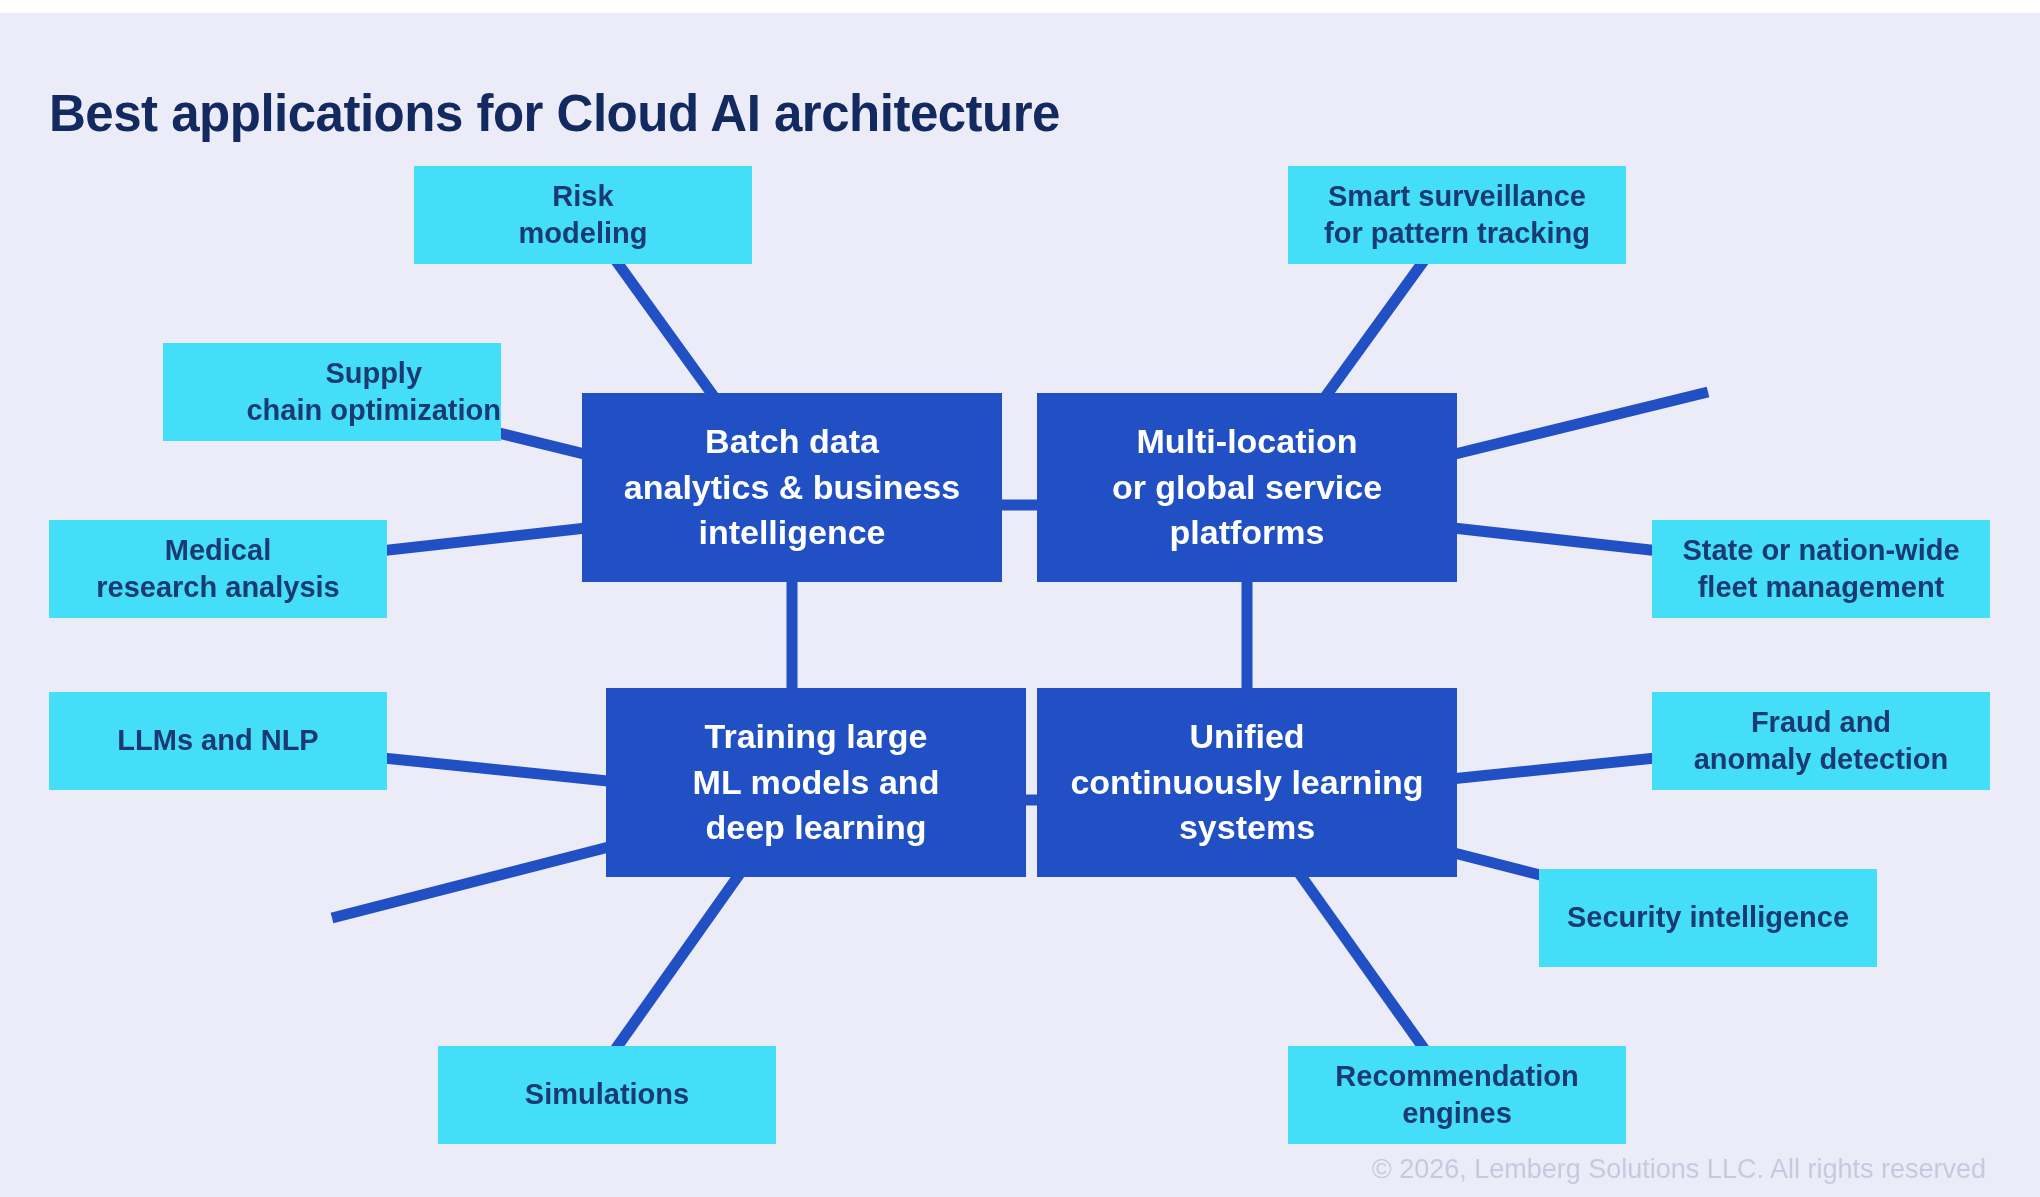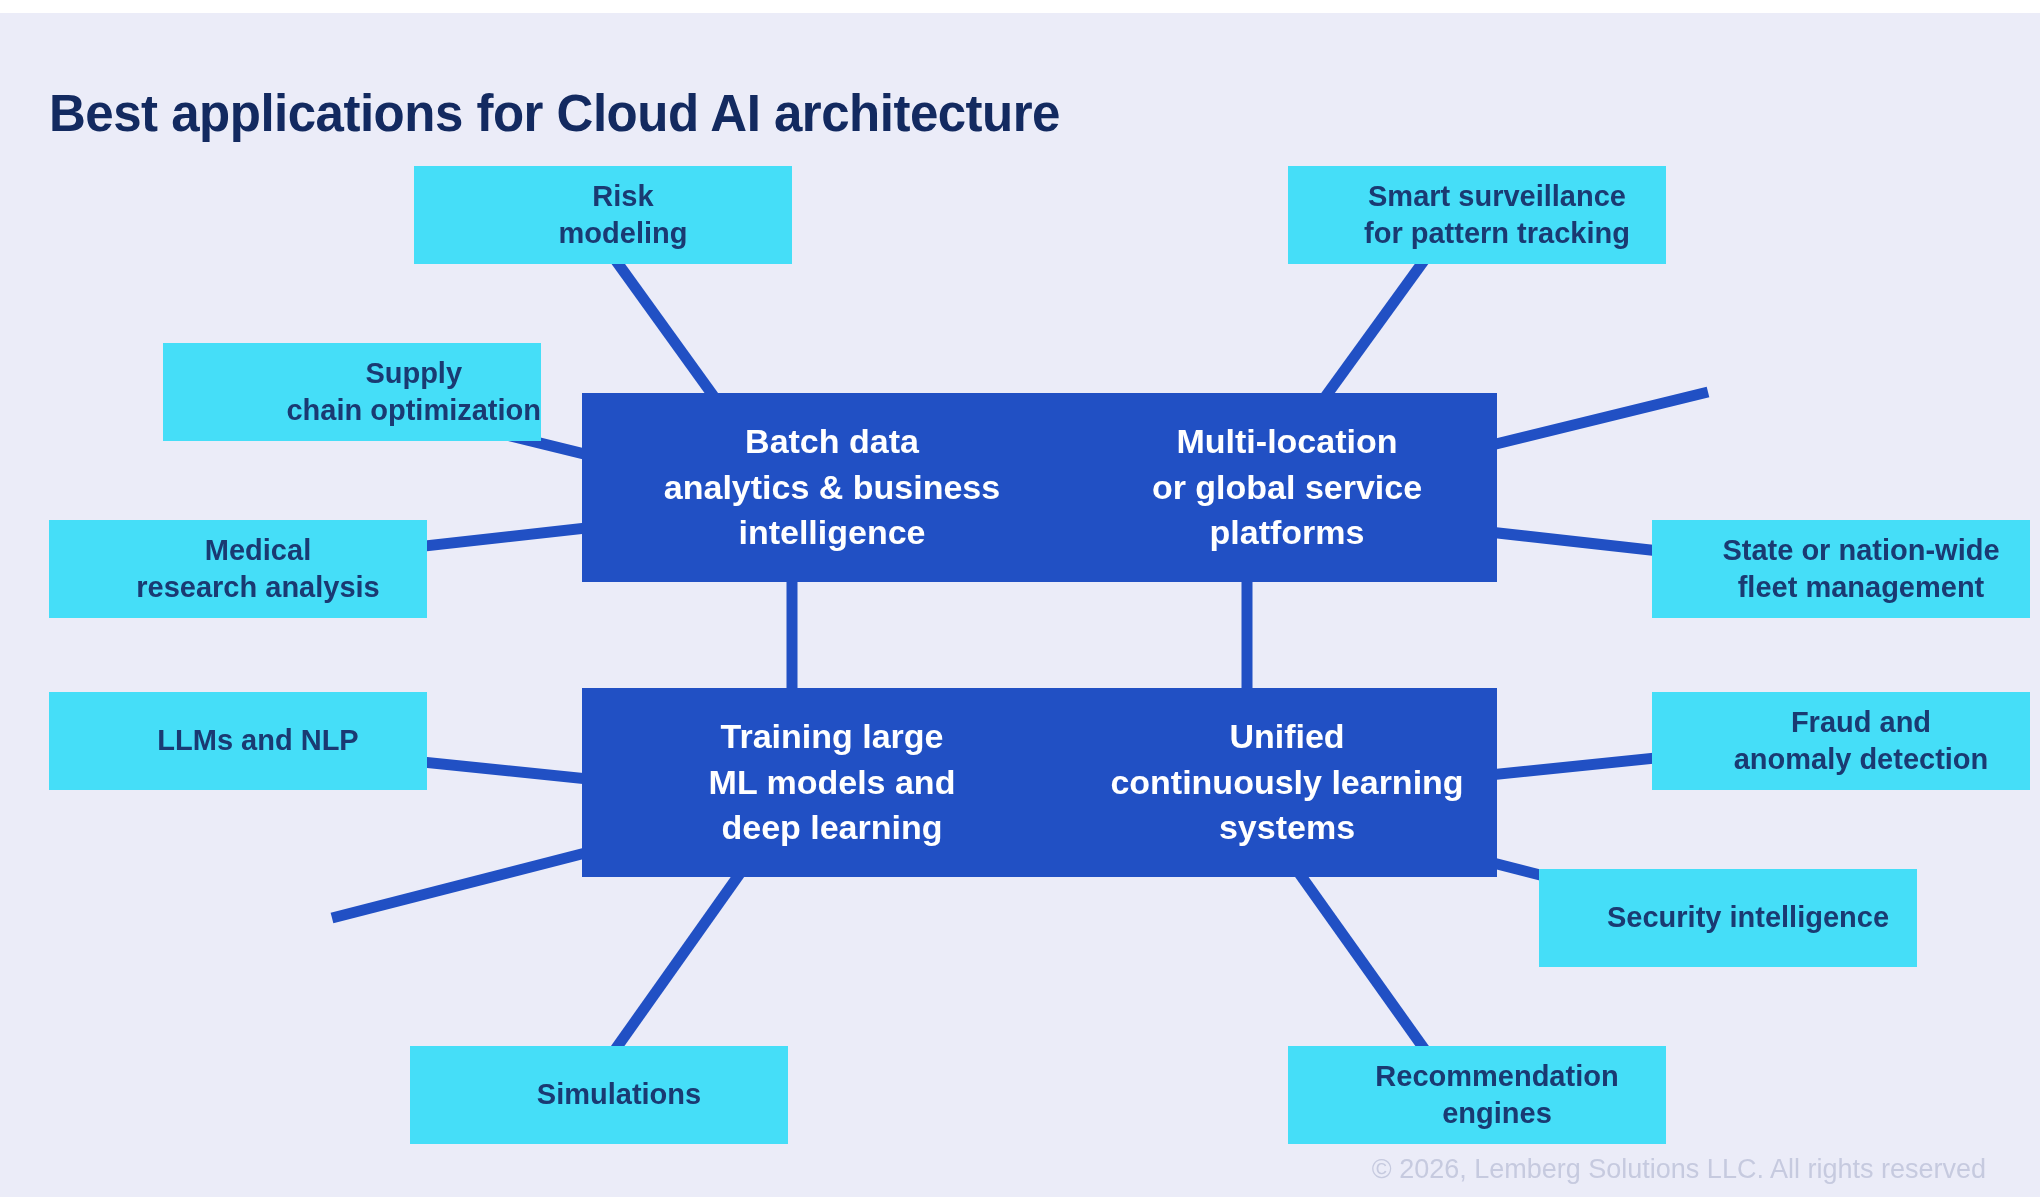--- a/index.html
+++ b/index.html
@@ -30,50 +30,49 @@
     color:var(--title);
     white-space:nowrap;
   }
   #edges{
     position:absolute;left:0;top:0;width:2040px;height:1197px;
   }
   .node{
     position:absolute;
     display:flex;align-items:center;justify-content:center;
     text-align:center;
-    padding-left:40px;
   }
   .node .label{
     white-space:pre-line;
     display:block;
   }
   .hub{
     width:420px;height:189px;
     background:var(--hub-fill);
     color:var(--hub-text);
     font-size:34px;font-weight:700;line-height:1.35;
   }
   .leaf{
     width:338px;height:98px;
     background:var(--leaf-fill);
     color:var(--leaf-text);
     font-size:29px;font-weight:600;line-height:1.28;
   }
   
   #n-batch-analytics{left:582px;top:393px;}
   #n-multi-location{left:1037px;top:393px;}
-  #n-training-ml{left:582px;top:688px;}
+  #n-training-ml{left:606px;top:688px;}
   #n-unified-learning{left:1037px;top:688px;}
   
   #n-risk-modeling{left:414px;top:166px;}
   #n-supply-chain{left:163px;top:343px;justify-content:flex-end;}
   #n-medical-research{left:49px;top:520px;}
   #n-llms-nlp{left:49px;top:692px;}
   #n-computer-vision{left:163px;top:869px;}
-  #n-simulations{left:410px;top:1046px;align-items:center;}
+  #n-simulations{left:438px;top:1046px;align-items:center;}
   #n-smart-surveillance{left:1288px;top:166px;}
   #n-multi-region-translation{left:1539px;top:343px;}
   #n-fleet-management{left:1652px;top:520px;}
   #n-fraud-anomaly{left:1652px;top:692px;}
   #n-security-intelligence{left:1539px;top:869px;}
   #n-recommendation-engines{left:1288px;top:1046px;}
   .footer-note{
     position:absolute;right:54px;bottom:12px;
     font-size:27px;color:var(--footer);
     white-space:nowrap;

